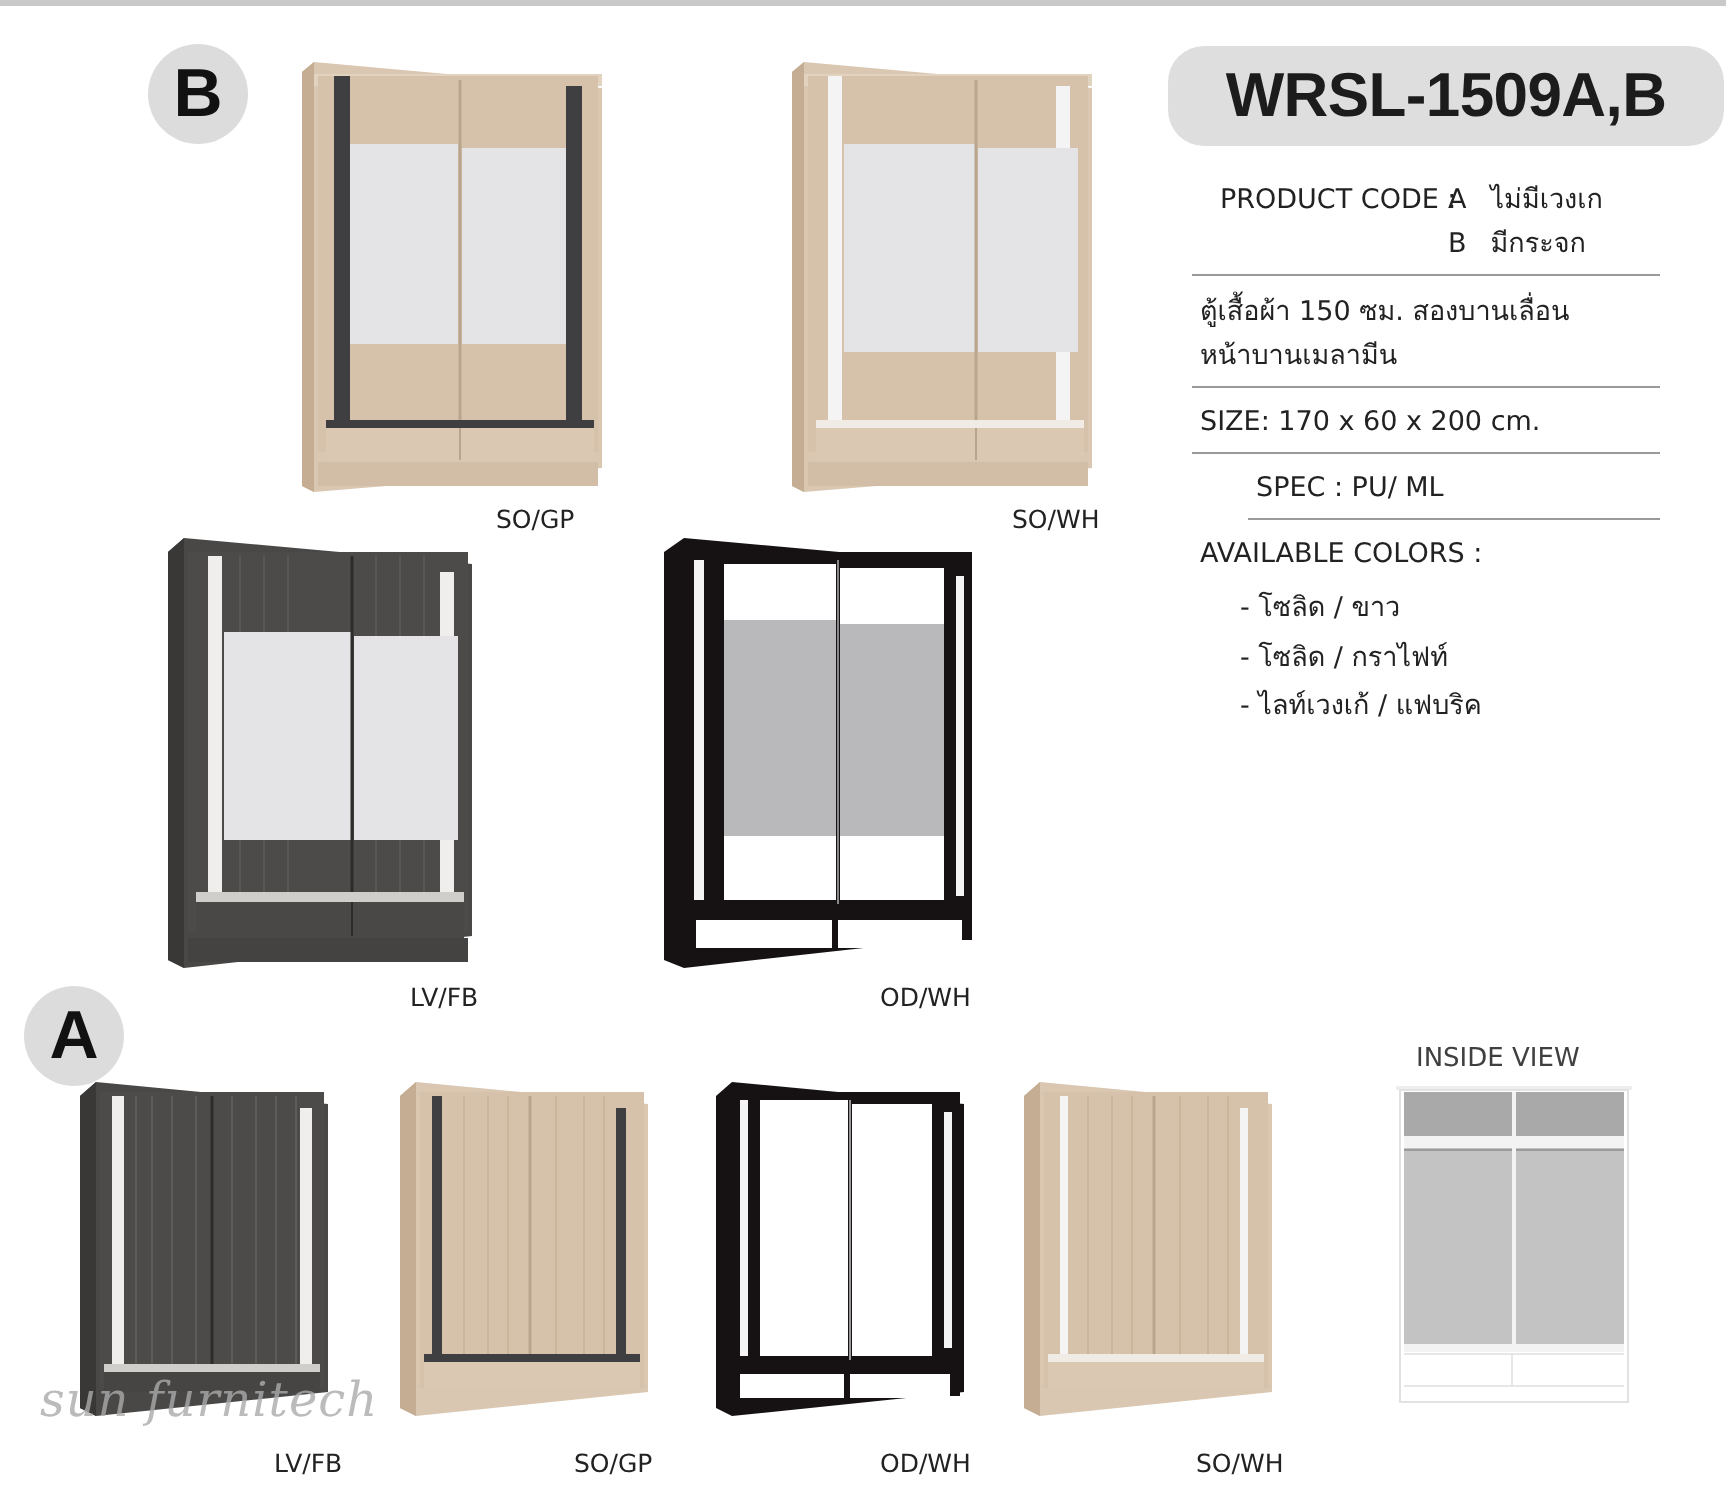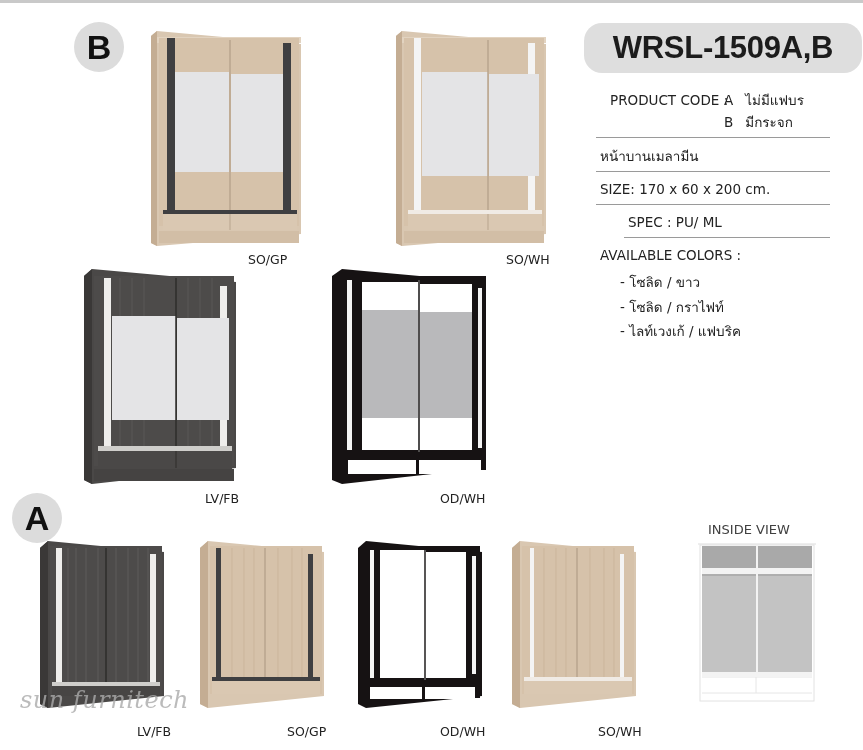--- a/index.html
+++ b/index.html
@@ -28,29 +28,30 @@
 <div class="badge" style="left:74px;top:22px;">B</div>
 <div class="badge" style="left:12px;top:493px;">A</div>
 
 <div class="title-pill">WRSL-1509A,B</div>
 
 <div class="info">
   <div class="row">
     <div class="pc-line">
       <span class="lbl">PRODUCT CODE :</span>
       <span class="code" style="width:auto;margin-left:-8px;margin-right:12px;">A</span>
-      <span>ไม่มีแฟบร</span>
+      <span>ไม่มีเวงเก</span>
     </div>
     <div class="pc-line">
       <span class="lbl"></span>
       <span class="code" style="width:auto;margin-left:-8px;margin-right:12px;">B</span>
       <span>มีกระจก</span>
     </div>
   </div>
   <div class="row" style="padding-top:7px;">
+    <div>ตู้เสื้อผ้า 150 ซม. สองบานเลื่อน</div>
     <div>หน้าบานเมลามีน</div>
   </div>
   <div class="row" style="padding-top:6px;">SIZE: 170 x 60 x 200 cm.</div>
   <div class="row" style="padding-top:6px;margin-left:28px;">SPEC : PU/ ML</div>
   <div class="row noline" style="padding-top:6px;">
     <div>AVAILABLE COLORS :</div>
     <div class="colors" style="padding-top:4px;line-height:24.5px;">
       <div>- โซลิด / ขาว</div>
       <div>- โซลิด / กราไฟท์</div>
       <div>- ไลท์เวงเก้ / แฟบริค</div>

